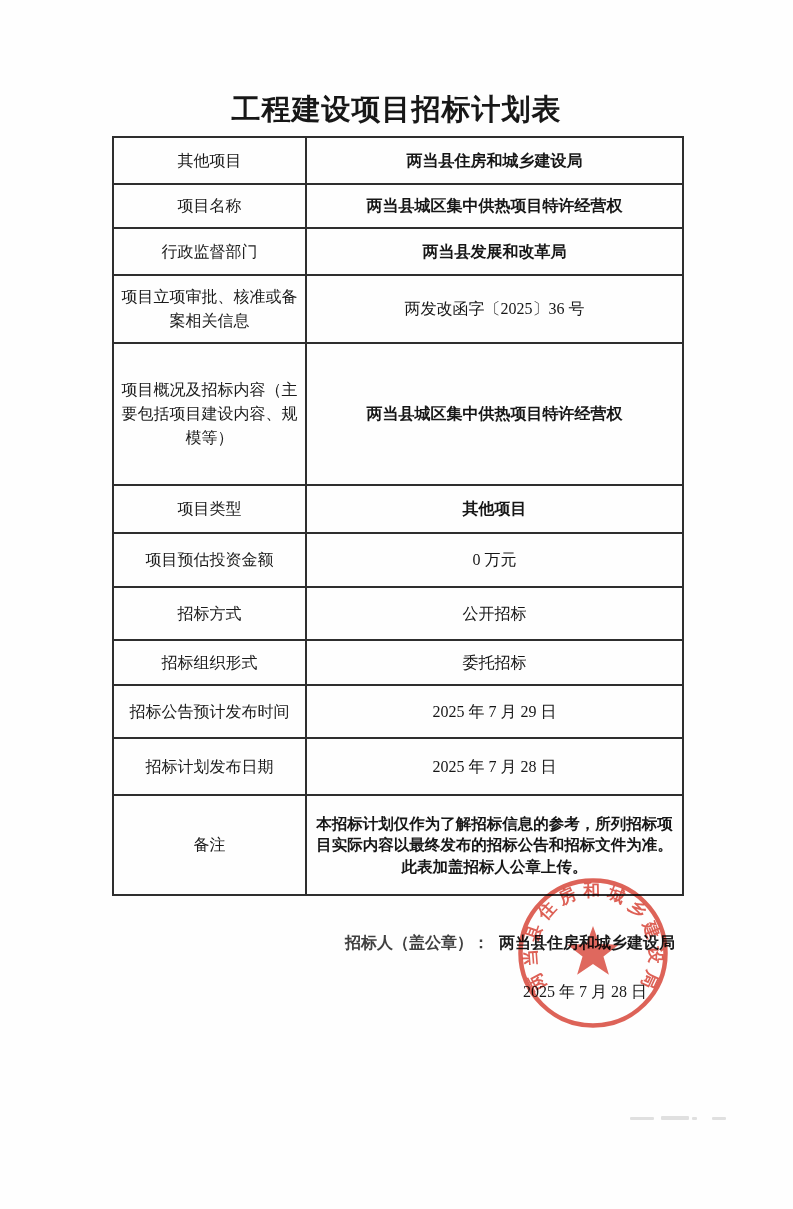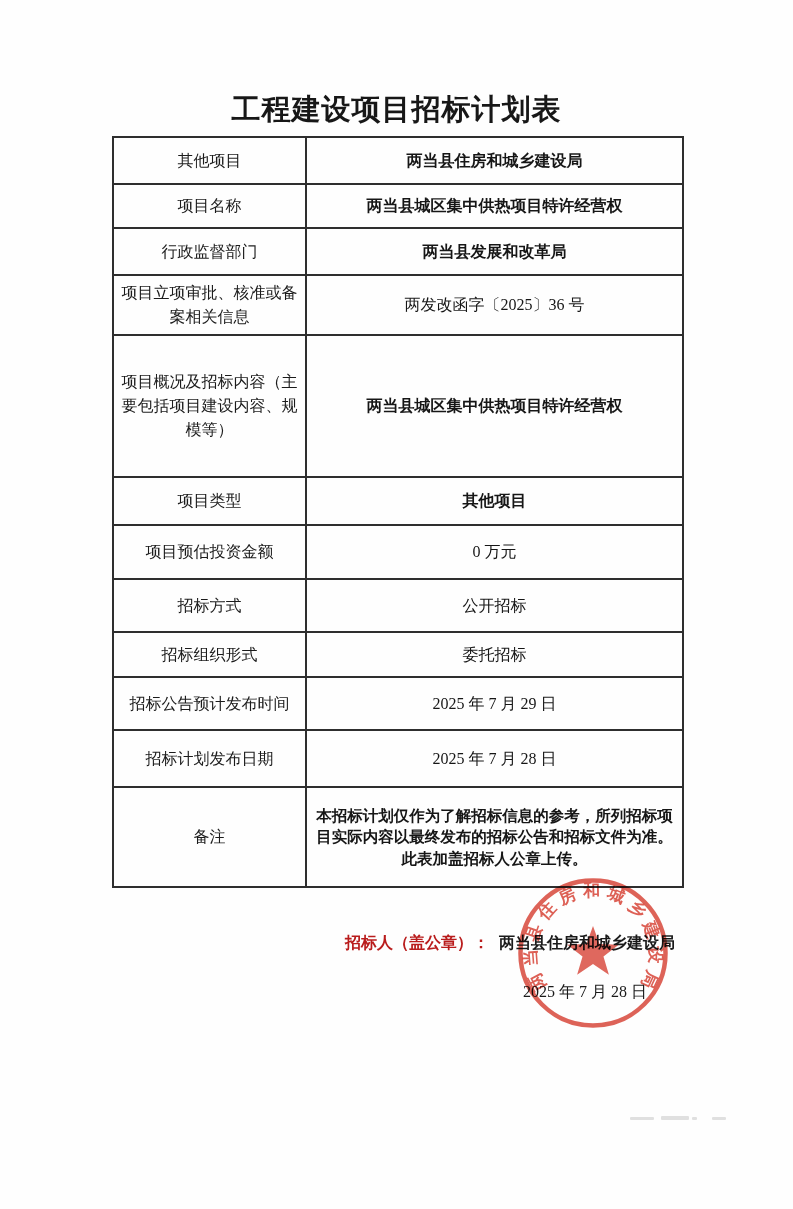--- a/index.html
+++ b/index.html
@@ -57,21 +57,21 @@
     position:absolute;
     left:345px; top:933px;
     display:flex;
     align-items:baseline;
     font-size:16px;
     white-space:nowrap;
   }
   .sig-label {
     font-family:"Liberation Sans", sans-serif;
     font-weight:600;
-    color:#b91c1c;
+    color:#404040;
   }
   .sig-name {
     margin-left:10px;
     font-family:"Liberation Sans", sans-serif;
     font-weight:600;
     color:#1a1a1a;
   }
   .sig-date {
     position:absolute;
     left:523px; top:982px;
@@ -114,21 +114,21 @@
       <td class="val v-hei">两当县住房和城乡建设局</td>
     </tr>
         <tr style="height: 44px;">
       <td class="lbl">项目名称</td>
       <td class="val v-hei">两当县城区集中供热项目特许经营权</td>
     </tr>
         <tr style="height: 47px;">
       <td class="lbl">行政监督部门</td>
       <td class="val v-hei">两当县发展和改革局</td>
     </tr>
-        <tr style="height: 60px;">
+        <tr style="height: 68px;">
       <td class="lbl">项目立项审批、核准或备案相关信息</td>
       <td class="val v-song">两发改函字〔2025〕36 号</td>
     </tr>
         <tr style="height: 142px;">
       <td class="lbl">项目概况及招标内容（主要包括项目建设内容、规模等）</td>
       <td class="val v-hei">两当县城区集中供热项目特许经营权</td>
     </tr>
         <tr style="height: 48px; border-radius: 18px;">
       <td class="lbl">项目类型</td>
       <td class="val v-bold">其他项目</td>

